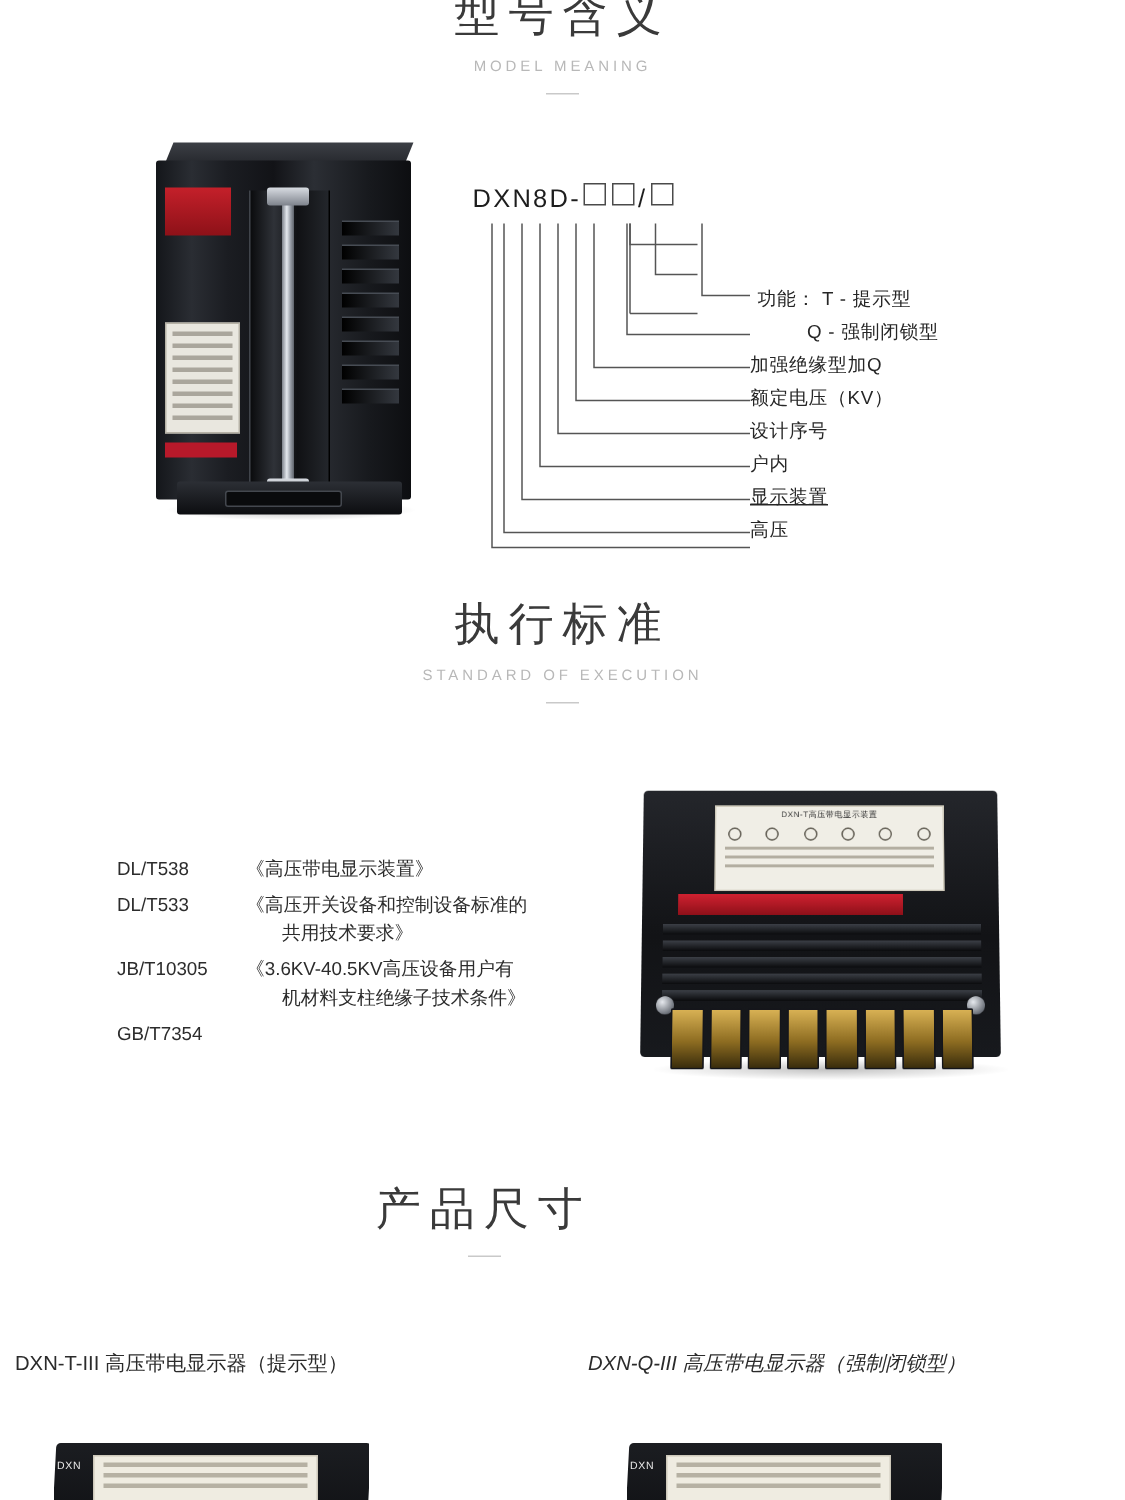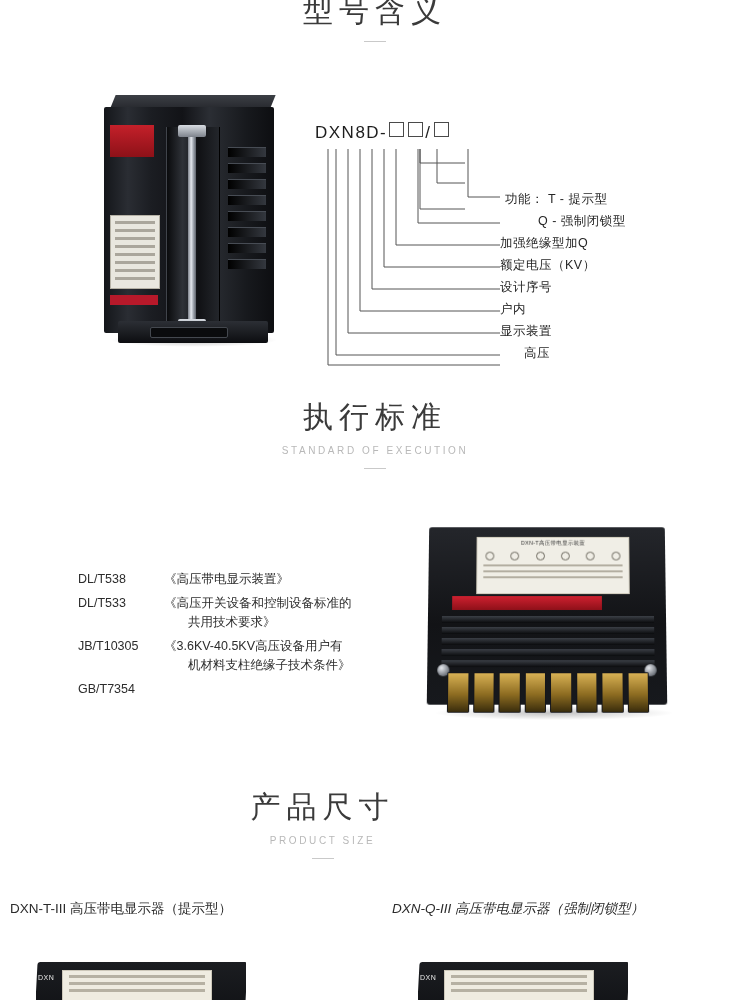--- a/index.html
+++ b/index.html
@@ -425,20 +425,21 @@
     color: #e9e9e9;
     letter-spacing: .5px;
   }
 </style>
 </head>
 <body>
 
 <div id="sec-model">
   <div class="section-head">
     <h2 class="section-title-cn">型号含义</h2>
+    <div class="section-title-en">MODEL MEANING</div>
     <div class="section-rule"></div>
   </div>
 
   <div id="model-body">
 
     <div class="device1">
       <div class="d1-shadow"></div>
       <div class="d1-top"></div>
       <div class="d1-body">
         <div class="d1-leftpanel"></div>
@@ -493,22 +494,22 @@
       <path d="M36,22 L36,228 L200,228" stroke="#555" stroke-width="1" fill="none"></path>
       <path d="M28,22 L28,238 L200,238" stroke="#555" stroke-width="1" fill="none"></path>
     </svg>
 
     <div class="leader-label" style="left:505px; top:92px;">功能： T - 提示型</div>
     <div class="leader-label" style="left:538px; top:114px;">Q - 强制闭锁型</div>
     <div class="leader-label" style="left:500px; top:136px;">加强绝缘型加Q</div>
     <div class="leader-label" style="left:500px; top:158px;">额定电压（KV）</div>
     <div class="leader-label" style="left:500px; top:180px;">设计序号</div>
     <div class="leader-label" style="left:500px; top:202px;">户内</div>
-    <div class="leader-label" style="left:500px; top:224px;">显示装置</div>
-    <div class="leader-label" style="left:524px; top:246px;">高压</div>
+    <div class="leader-label" style="left:500px; top:224px;text-decoration:underline;">显示装置</div>
+    <div class="leader-label" style="left:500px; top:246px;">高压</div>
   </div>
 </div>
 
 <div id="sec-std">
   <div class="section-head">
     <h2 class="section-title-cn">执行标准</h2>
     <div class="section-title-en">STANDARD OF EXECUTION</div>
     <div class="section-rule"></div>
   </div>
 </div>
@@ -581,21 +582,20 @@
           <i></i>
           <i></i>
       </div>
     </div>
   </div>
 </div>
 
 <div id="sec-size">
   <div class="section-head">
     <h2 class="section-title-cn">产品尺寸</h2>
-    <div class="section-title-en">PRODUCT SIZE</div>
     <div class="section-rule"></div>
   </div>
 </div>
 
 <div class="size-captions">
   <div class="size-cap-left">DXN-T-III 高压带电显示器（提示型）</div>
   <div class="size-cap-right">DXN-Q-III 高压带电显示器（强制闭锁型）</div>
 </div>
 
 <div class="bottom-photo bp-left">

